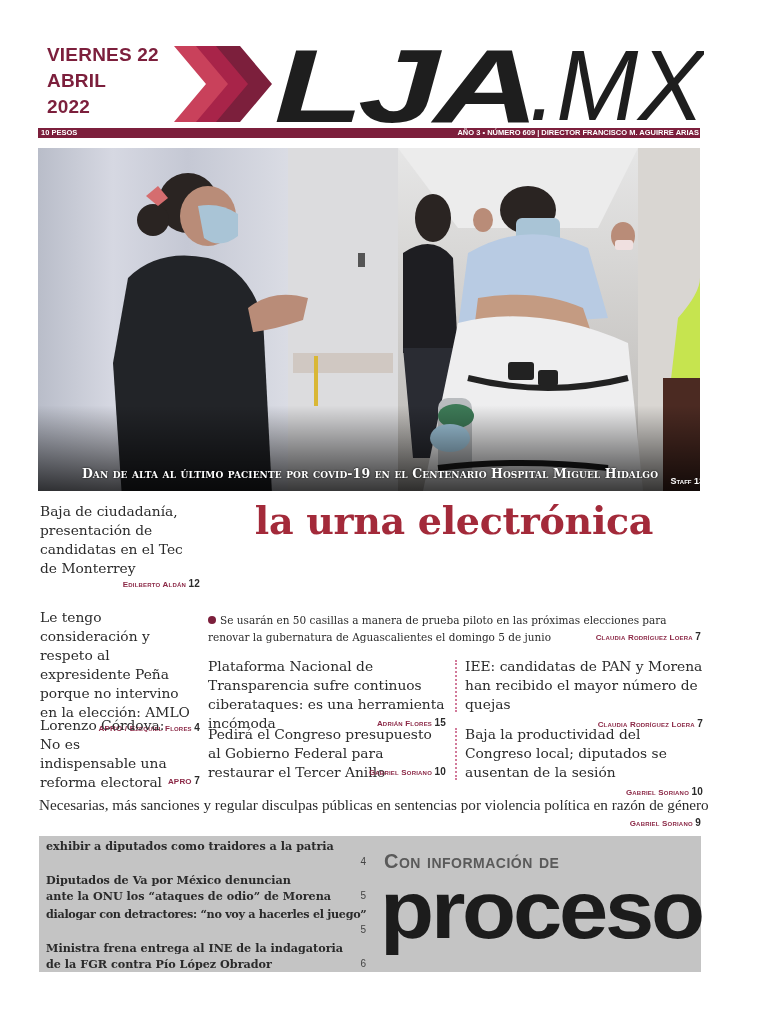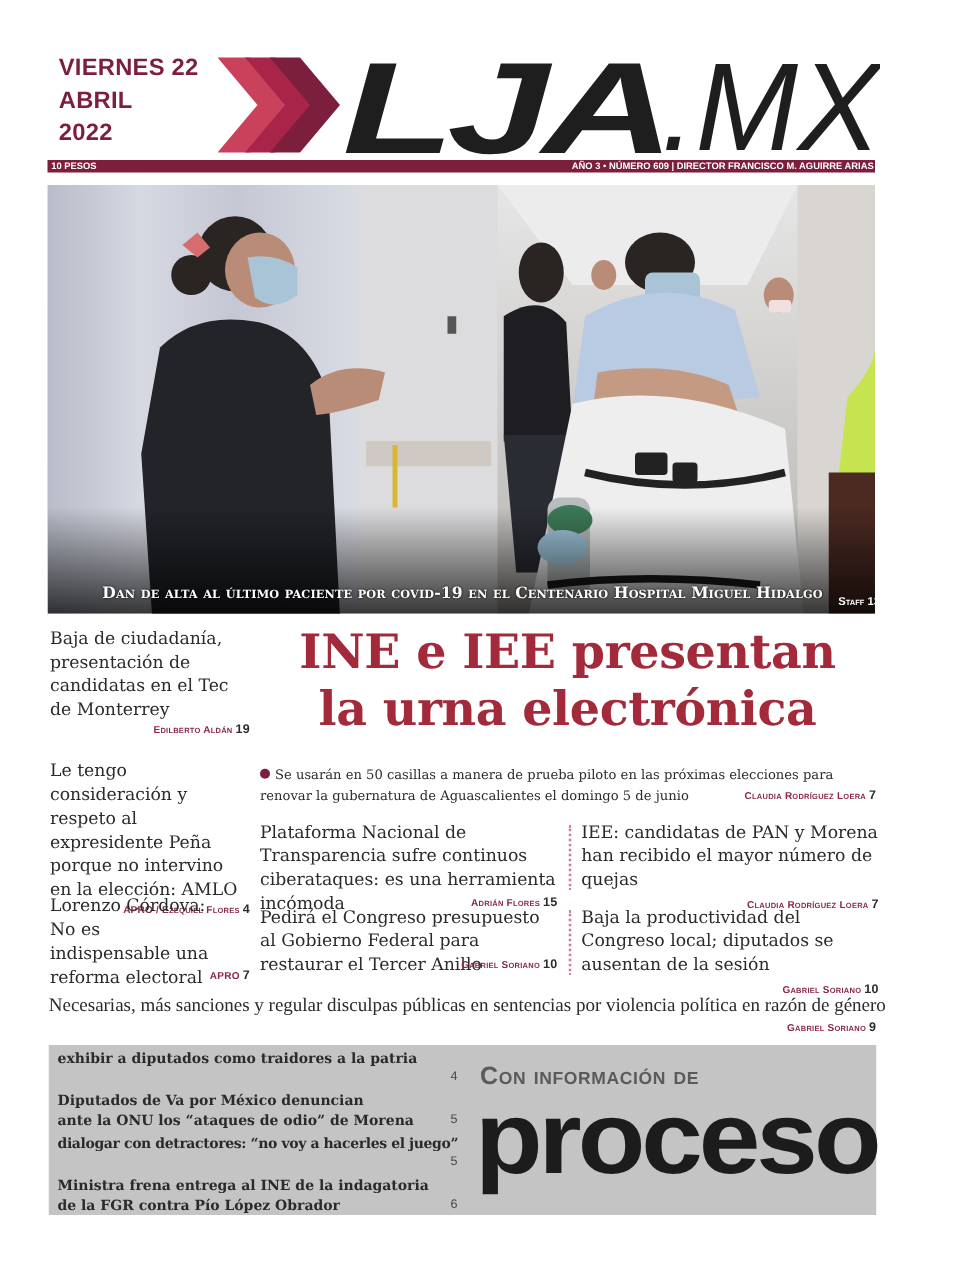--- a/index.html
+++ b/index.html
@@ -136,42 +136,41 @@
 <div class="abs caption">Dan de alta al último paciente por covid-19 en el Centenario Hospital Miguel Hidalgo</div>
 <div class="abs caption-credit">
   <span>Staff</span>
   <span>13</span>
 </div>
 
 <div class="abs" style="left:40px; top:502px; width:160px;">
   <div class="hl">Baja de ciudadanía, presentación de candidatas en el Tec de Monterrey</div>
   <div class="byline" style="margin-top:0px;">
     <span>Edilberto Aldán</span>
-    <span class="pg">19</span>
+    <span class="pg">12</span>
   </div>
 </div>
 
 <div class="abs" style="left:40px; top:608px; width:160px;">
   <div class="hl">Le tengo consideración y respeto al expresidente Peña porque no intervino en la elección: AMLO</div>
   <div class="byline">
     <span>APRO / Ezequiel Flores</span>
     <span class="pg">4</span>
   </div>
 </div>
 
 <div class="abs" style="left:40px; top:716px; width:160px;">
   <div class="hl" style="width:132px;">Lorenzo Córdova: No es indispensable una reforma electoral</div>
   <div class="byline" style="margin-top:-17px;">
     <span>APRO</span>
     <span class="pg">7</span>
   </div>
 </div>
 
 <div class="abs main-head">
-  <div>INE e IEE presentan</div>
   <div>la urna electrónica</div>
 </div>
 <div class="abs bullet-text">
   <span class="bullet-dot"></span><span>Se usarán en 50 casillas a manera de prueba piloto en las próximas elecciones para renovar la gubernatura de Aguascalientes el domingo 5 de junio</span>
 </div>
 <div class="abs byline" style="right:67px; top:631px;">
   <span>Claudia Rodríguez Loera</span>
   <span class="pg">7</span>
 </div>
 

